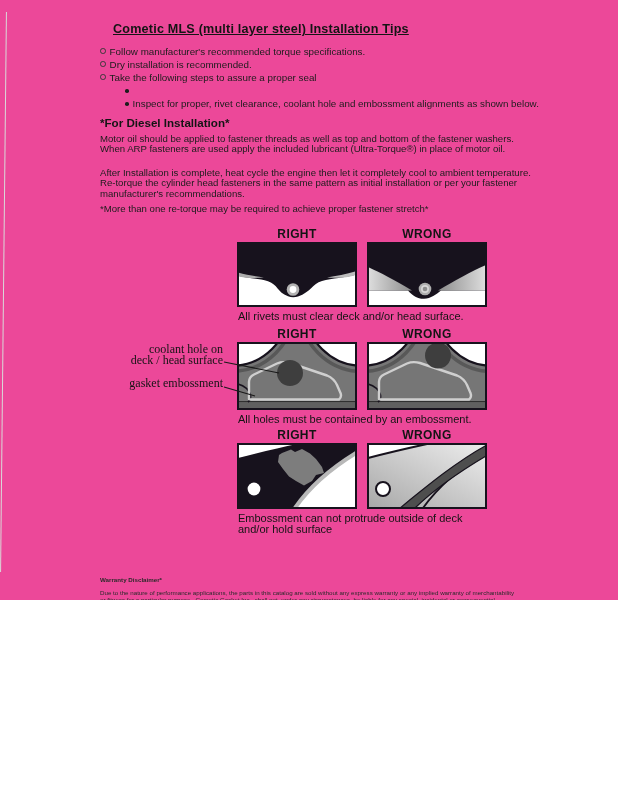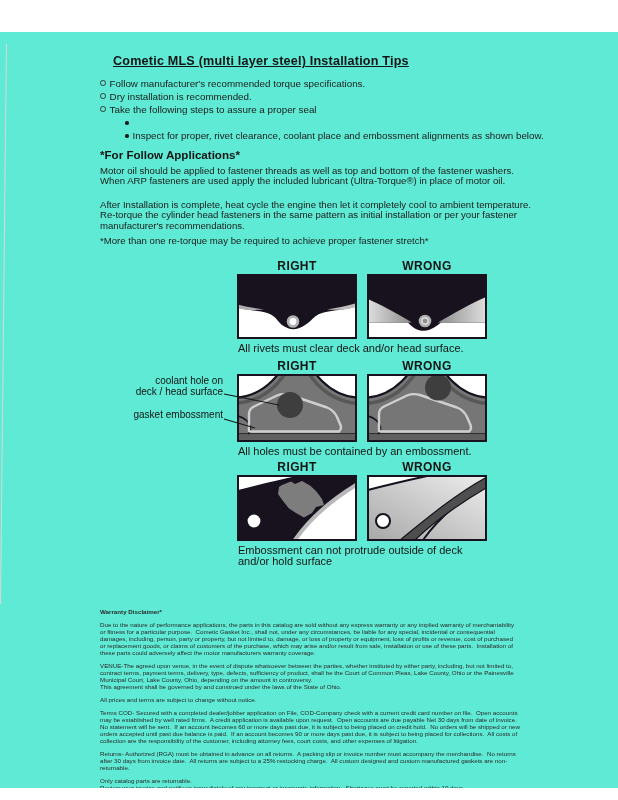--- a/index.html
+++ b/index.html
@@ -1,34 +1,34 @@
 <!DOCTYPE html>
 <html><head>
 <meta charset="utf-8">
 <style>
   html,body{margin:0;padding:0;background:#ffffff;}
-  .page{position:relative;width:618px;height:756px;background:#5eead4;overflow:hidden;
-        font-family:"Liberation Sans",sans-serif;color:#1c1c1c;margin-top:32px;}
+  .page{position:relative;width:618px;height:600px;background:#ec4899;overflow:hidden;
+        font-family:"Liberation Sans",sans-serif;color:#1c1c1c;}
   .edge-mark{position:absolute;left:3px;top:12px;width:1px;height:560px;background:#d9d9d9;transform:rotate(.6deg);}
   .doc-title{position:absolute;left:113px;top:22px;font-size:12.6px;font-weight:700;
              text-decoration:underline;letter-spacing:.2px;color:#141414;}
   .bullets{position:absolute;left:100px;top:45px;width:436px;font-size:9.8px;line-height:13px;}
   .b-item{white-space:nowrap;}
   .obull{display:inline-block;width:3.6px;height:3.6px;border:1px solid #3a3a3a;border-radius:50%;
          margin-right:4px;vertical-align:1.5px;}
   .sub{margin-left:25px;}
   .fbull{display:inline-block;width:3.6px;height:3.6px;background:#1c1c1c;border-radius:50%;
          margin-right:4px;vertical-align:1.5px;}
   .h2{position:absolute;left:100px;font-size:11.6px;font-weight:700;color:#141414;}
   .para{position:absolute;left:100px;width:434px;font-size:9.6px;line-height:10.4px;}
   .row{position:absolute;left:237px;display:flex;gap:10px;}
   .panel{display:flex;flex-direction:column;align-items:center;width:120px;}
   .rw-label{font-size:12px;font-weight:700;letter-spacing:.4px;line-height:13px;margin-bottom:1px;color:#141414;}
   .caption{position:absolute;left:238px;font-size:11px;line-height:10.6px;color:#141414;}
-  .callout{position:absolute;left:95px;width:128px;text-align:right;font-size:10px;line-height:10.6px;color:#141414;}
+  .callout{position:absolute;left:95px;width:128px;text-align:right;font-size:12px;line-height:10.6px;color:#141414;font-family:Liberation Serif, serif;}
   .leader{position:absolute;left:95px;top:340px;pointer-events:none;}
   .legal{position:absolute;left:100px;top:576px;width:420px;font-size:6.2px;line-height:7px;color:#2a2a2a;}
   .legal .lh{font-weight:700;margin:0 0 6px 0;}
   .legal p{margin:0 0 6px 0;white-space:pre-wrap;}
   .legal p.tight{margin-bottom:0;}
   .doc-code{position:absolute;left:389px;top:756px;font-size:12.6px;letter-spacing:.3px;color:#2b2b2b;}
   svg{display:block;}
 </style>
 </head>
 <body>
@@ -36,24 +36,24 @@
 <div class="page">
   <div class="edge-mark"></div>
 
   <div class="doc-title">Cometic MLS (multi layer steel) Installation Tips</div>
 
   <div class="bullets">
     <div class="b-item"><span class="obull"></span><span>Follow manufacturer's recommended torque specifications.</span></div>
     <div class="b-item"><span class="obull"></span><span>Dry installation is recommended.</span></div>
     <div class="b-item"><span class="obull"></span><span>Take the following steps to assure a proper seal</span></div>
     <div class="b-item sub"><span class="fbull"></span></div>
-    <div class="b-item sub"><span class="fbull"></span><span>Inspect for proper, rivet clearance, coolant place and embossment alignments as shown below.</span></div>
+    <div class="b-item sub"><span class="fbull"></span><span>Inspect for proper, rivet clearance, coolant hole and embossment alignments as shown below.</span></div>
   </div>
 
-  <div class="h2" style="top:116px;">*For Follow Applications*</div>
+  <div class="h2" style="top:116px;">*For Diesel Installation*</div>
   <div class="para" style="top:134px;">Motor oil should be applied to fastener threads as well as top and bottom of the fastener washers. When ARP fasteners are used apply the included lubricant (Ultra-Torque®) in place of motor oil.</div>
   <div class="para" style="top:168px;">After Installation is complete, heat cycle the engine then let it completely cool to ambient temperature. Re-torque the cylinder head fasteners in the same pattern as initial installation or per your fastener manufacturer's recommendations.</div>
   <div class="para" style="top:204px;">*More than one re-torque may be required to achieve proper fastener stretch*</div>
 
   <div class="row" style="top:228px;">
     <div class="panel">
       <div class="rw-label">RIGHT</div>
       <svg width="120" height="65" viewBox="0 0 120 65">
         <rect x="1" y="1" width="118" height="63" fill="#ffffff"></rect>
         <path d="M1,1 L119,1 L119,32.5 C108,36 95,36 85,39 C75,42 74,50 61,54.5 C58,55.5 54,55.5 51,54.3 C40,50 41,42.5 31,39.2 C22,36.3 11,36.6 1,33.8 Z" fill="#17121d"></path>

